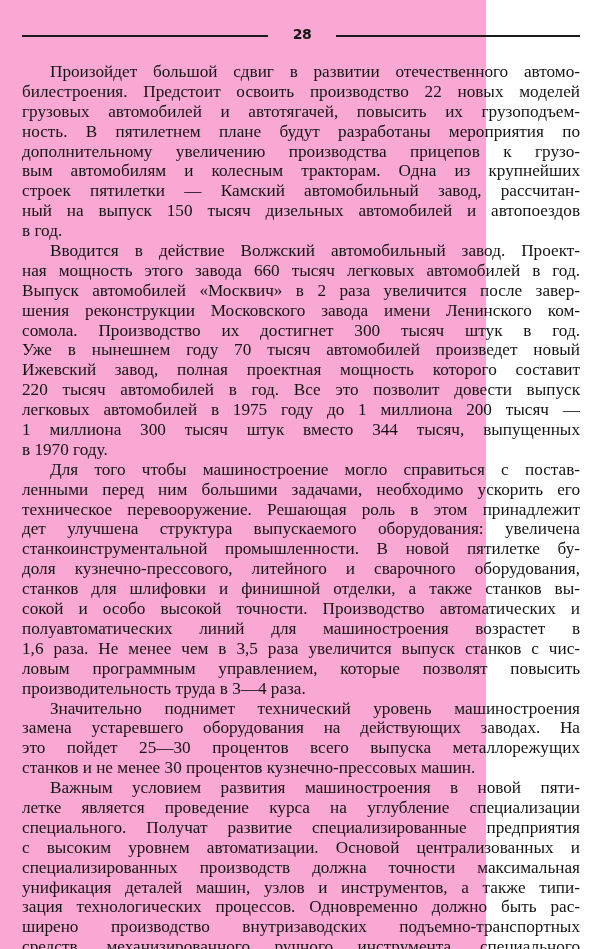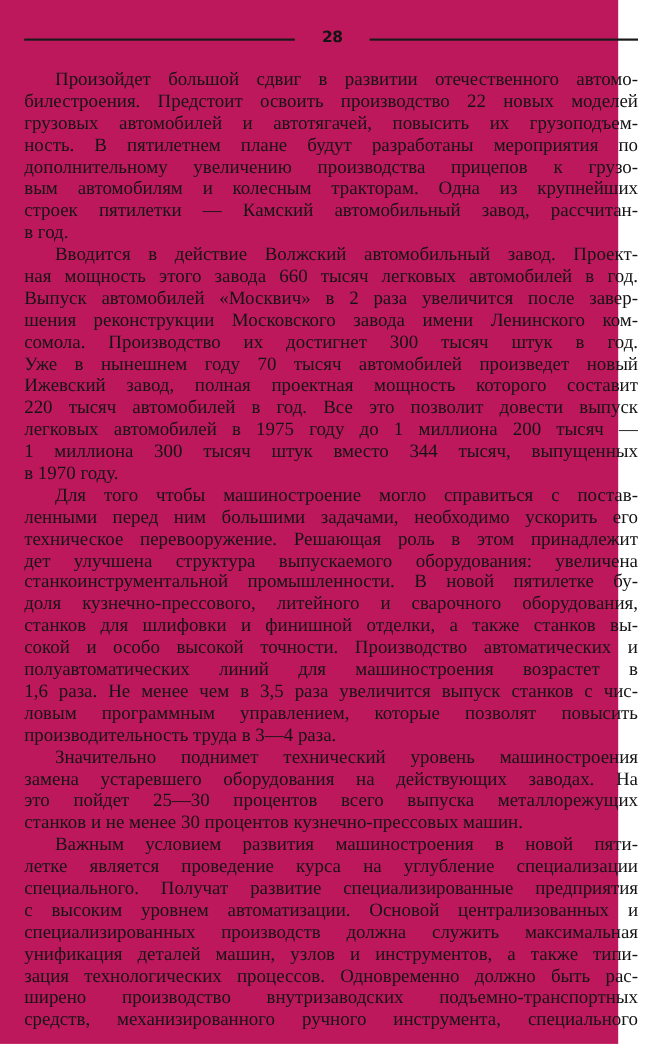--- a/index.html
+++ b/index.html
@@ -1,19 +1,19 @@
 <!DOCTYPE html>
 <html><head>
 <meta charset="utf-8">
 <style>
   html, body { margin: 0; padding: 0; background: #ffffff; }
   body { width: 600px; height: 949px; position: relative; overflow: hidden; }
   .page {
-    position: absolute; left: 0; top: 0; width: 562px; height: 949px;
-    background: #be185d; color: #141414;
+    position: absolute; left: 0; top: 0; width: 486px; height: 949px;
+    background: #f9a8d4; color: #141414;
   }
   .header {
     position: absolute; left: 22px; top: 22px; width: 558px; height: 24px;
   }
   .rule {
     position: absolute; top: 13px; height: 2px; background: #1a1a1a;
   }
   .rule.left { left: 0; width: 246px; }
   .rule.right { left: 314px; width: 244px; }
   .page-number {
@@ -46,20 +46,21 @@
 
   <div class="body" id="page-body">
       <div class="para">
         <span class="line first">Произойдет большой сдвиг в развитии отечественного автомо-</span>
         <span class="line">билестроения. Предстоит освоить производство 22 новых моделей</span>
         <span class="line">грузовых автомобилей и автотягачей, повысить их грузоподъем-</span>
         <span class="line">ность. В пятилетнем плане будут разработаны мероприятия по</span>
         <span class="line">дополнительному увеличению производства прицепов к грузо-</span>
         <span class="line">вым автомобилям и колесным тракторам. Одна из крупнейших</span>
         <span class="line">строек пятилетки — Камский автомобильный завод, рассчитан-</span>
+        <span class="line">ный на выпуск 150 тысяч дизельных автомобилей и автопоездов</span>
         <span class="line last">в год.</span>
       </div>
       <div class="para">
         <span class="line first">Вводится в действие Волжский автомобильный завод. Проект-</span>
         <span class="line">ная мощность этого завода 660 тысяч легковых автомобилей в год.</span>
         <span class="line">Выпуск автомобилей «Москвич» в 2 раза увеличится после завер-</span>
         <span class="line">шения реконструкции Московского завода имени Ленинского ком-</span>
         <span class="line">сомола. Производство их достигнет 300 тысяч штук в год.</span>
         <span class="line">Уже в нынешнем году 70 тысяч автомобилей произведет новый</span>
         <span class="line">Ижевский завод, полная проектная мощность которого составит</span>
@@ -86,20 +87,20 @@
         <span class="line first">Значительно поднимет технический уровень машиностроения</span>
         <span class="line">замена устаревшего оборудования на действующих заводах. На</span>
         <span class="line">это пойдет 25—30 процентов всего выпуска металлорежущих</span>
         <span class="line last">станков и не менее 30 процентов кузнечно-прессовых машин.</span>
       </div>
       <div class="para">
         <span class="line first">Важным условием развития машиностроения в новой пяти-</span>
         <span class="line">летке является проведение курса на углубление специализации</span>
         <span class="line">специального. Получат развитие специализированные предприятия</span>
         <span class="line">с высоким уровнем автоматизации. Основой централизованных и</span>
-        <span class="line">специализированных производств должна служить максимальная</span>
+        <span class="line">специализированных производств должна точности максимальная</span>
         <span class="line">унификация деталей машин, узлов и инструментов, а также типи-</span>
         <span class="line">зация технологических процессов. Одновременно должно быть рас-</span>
         <span class="line">ширено производство внутризаводских подъемно-транспортных</span>
         <span class="line">средств, механизированного ручного инструмента, специального</span>
       </div>
     </div>
 </div>
 
 </body></html>

